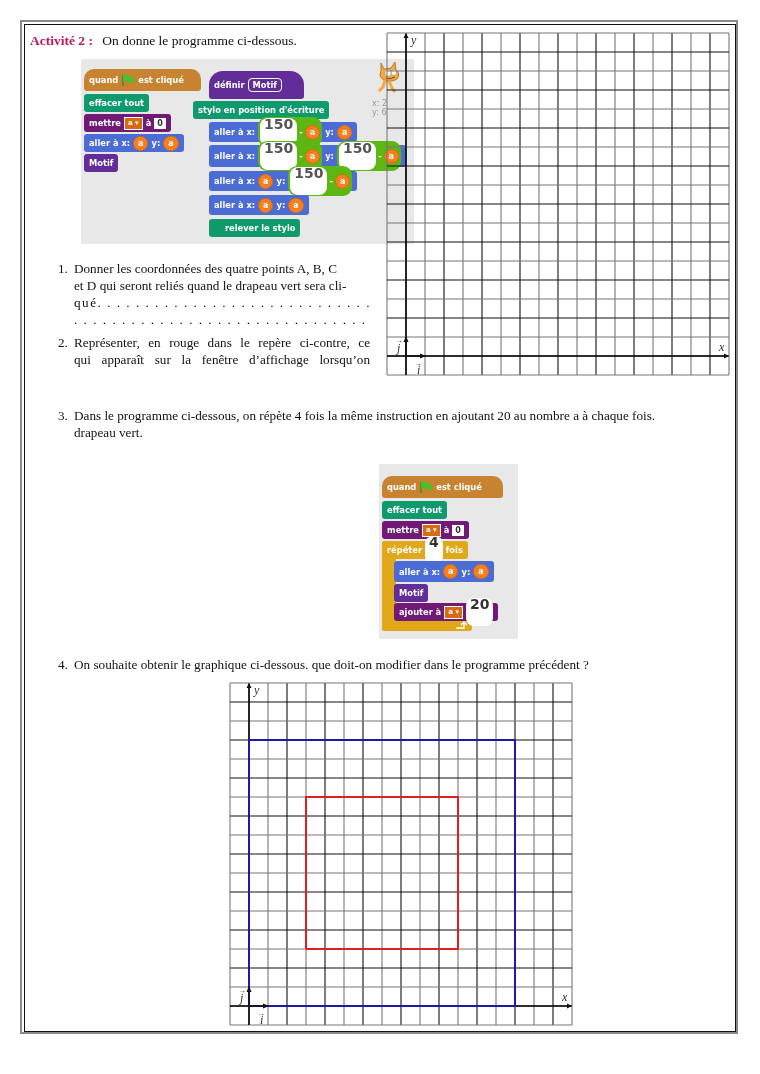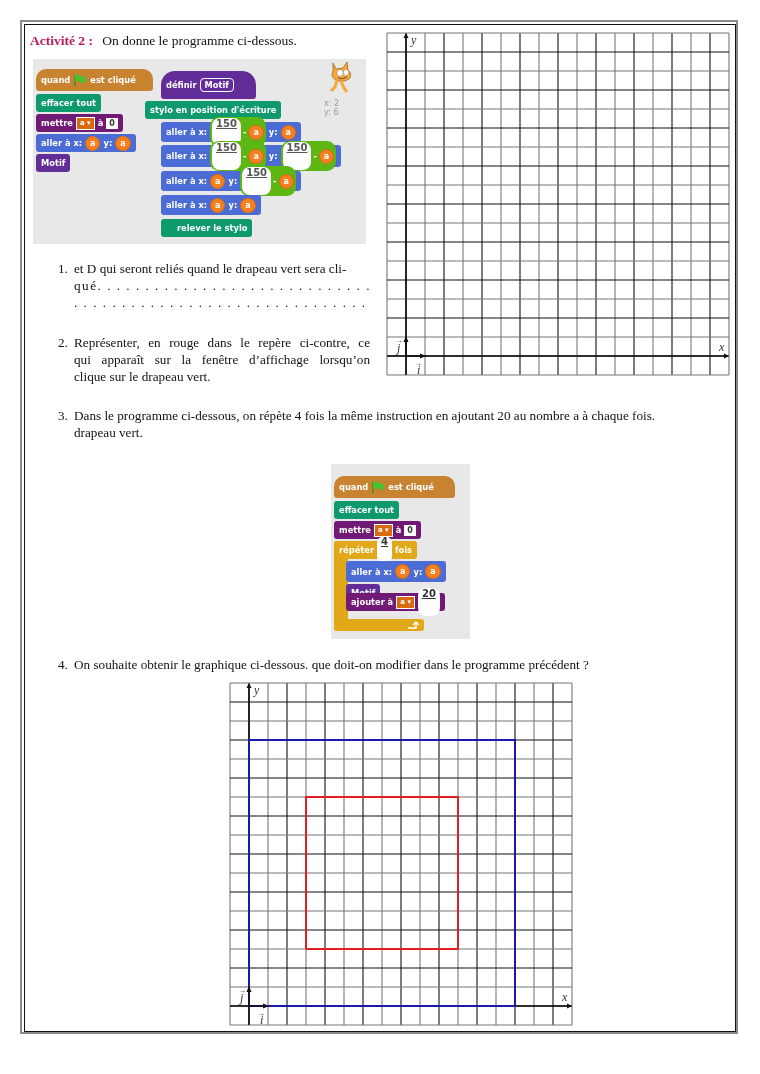--- a/index.html
+++ b/index.html
@@ -9,33 +9,33 @@
       border:2px solid #8a8a8a; box-sizing:border-box; }
     .frame-inner { position:absolute; left:24px; top:24px; width:712px; height:1008px;
       border:1.5px solid #111; box-sizing:border-box; }
     .title { position:absolute; left:30px; top:33px; font-size:13.5px; }
     .title .act { color:#be185d; font-weight:bold; margin-right:6px; }
     .q { position:absolute; font-size:13.2px; line-height:17px; }
     .q .num { position:absolute; left:-16px; top:0; }
     .just { text-align:justify; }
     .dots { letter-spacing:1.5px; }
     
-    .scratch { position:absolute; background:#e8e8e8; border-radius:1px; }
+    .scratch { position:absolute; background:#e8e8e8; border-radius:1px;margin-left:48px; }
     .blk { position:absolute; font-family:"DejaVu Sans", sans-serif; font-weight:bold; font-size:8.3px;
       color:#fff; padding:0 5px; height:18px; line-height:18px; box-sizing:border-box; border-radius:3px;
       white-space:nowrap; display:flex; align-items:center; gap:3px; }
     .evt { background:#c88330; border-radius:10px 10px 3px 3px; height:22px; }
     .pen { background:#0e9a6c; }
     .var { background:#701a75; }
     .mot { background:#4a6cd4; }
     .more { background:#632d99; }
     .ctl { background:#e1a91a; }
     .defn { background:#632d99; border-radius:14px 14px 3px 3px; height:28px; }
     .pill-o { display:inline-block; background:#f6801f; border:1px solid #d86b10; border-radius:8px; padding:0 4px; height:13px; line-height:13px; font-size:8px; color:#fff; }
-    .pill-w { display:inline-block; background:#fff; color:#555; border-radius:8px; padding:0 4px; height:28px; line-height:12px; font-size:10px;text-decoration:underline; }
+    .pill-w { display:inline-block; background:#fff; color:#555; border-radius:8px; padding:0 4px; height:28px; line-height:12px; font-size:14px; }
     .op { display:inline-flex; align-items:center; gap:2px; background:#5cb712; border-radius:9px; padding:1px 2px; }
     .box-w { display:inline-block; background:#fff; color:#333; padding:0 3px; height:11px; line-height:11px; font-size:8px; }
     .drop { display:inline-block; background:#d86b10; color:#fff; padding:0 3px; height:11px; line-height:11px; font-size:7px; border:1px solid #fff; }
     .outline-w { display:inline-block; border:1px solid #fff; border-radius:4px; padding:0 4px; height:12px; line-height:12px; }
     .flag { display:inline-block; width:14px; height:12px; }
     .xy { position:absolute; font-family:"DejaVu Sans", sans-serif; font-size:8px; color:#999; line-height:9px; }
     .c-shape { position:absolute; background:#e1a91a; }
     svg text { font-family:"Liberation Serif", "DejaVu Serif", serif; font-style:italic; }
   </style>
 </head>
@@ -137,29 +137,29 @@
     <path d="M14 21 L12 28 L8 32 M18 22 L21 29 L24 33" stroke="#f7a83a" stroke-width="3" fill="none"></path>
   </svg>
   <div class="xy" style="left:291px;top:40px;">
     <div>x: 2</div>
     <div>y: 6</div>
   </div>
 </div>
 
 <div class="q just" style="left:74px;top:260px;width:296px;">
   <span class="num">1.</span>
+  <div>Donner les coordonnées des quatre points A, B, C</div>
   <div>et D qui seront reliés quand le drapeau vert sera cli-</div>
   <div class="dots" style="overflow:hidden;white-space:nowrap;">qué. . . . . . . . . . . . . . . . . . . . . . . . . . . . . . . . . . . . . . . . . .</div>
   <div class="dots" style="overflow:hidden;white-space:nowrap;">. . . . . . . . . . . . . . . . . . . . . . . . . . . . . . . . . . . . . . . . . . . . .</div>
 </div>
 <div class="q just" style="left:74px;top:334px;width:296px;">
   <span class="num">2.</span>
   <div style="text-align-last:justify;">Représenter, en rouge dans le repère ci-contre, ce</div>
   <div style="text-align-last:justify;">qui apparaît sur la fenêtre d’affichage lorsqu’on</div>
-  <div>clique sur le drapeau vert.</div>
 </div>
 
 <svg id="grid1" style="position:absolute;left:380px;top:26px;" width="356" height="356">
     <g>
       <line x1="7" y1="7" x2="7" y2="349" stroke="#777" stroke-width="1.1"></line>
       <line x1="26" y1="7" x2="26" y2="349" stroke="#111" stroke-width="1.1"></line>
       <line x1="45" y1="7" x2="45" y2="349" stroke="#777" stroke-width="1.1"></line>
       <line x1="64" y1="7" x2="64" y2="349" stroke="#111" stroke-width="1.1"></line>
       <line x1="83" y1="7" x2="83" y2="349" stroke="#777" stroke-width="1.1"></line>
       <line x1="102" y1="7" x2="102" y2="349" stroke="#111" stroke-width="1.1"></line>
@@ -249,21 +249,21 @@
   </div>
   <div class="blk mot" style="left:15px;top:97px;height:21px;">
     <span>aller à x:</span>
     <span class="pill-o">a</span>
     <span>y:</span>
     <span class="pill-o">a</span>
   </div>
   <div class="blk more" style="left:15px;top:120px;">
     <span>Motif</span>
   </div>
-  <div class="blk var" style="left:15px;top:129px;justify-content:space-between;">
+  <div class="blk var" style="left:15px;top:139px;justify-content:space-between;">
     <span>ajouter à</span>
     <span class="drop"><span>a</span> ▾</span>
     <span class="pill-w" style="color:#333;">20</span>
   </div>
 </div>
 
 <div class="q" style="left:74px;top:656px;width:660px;">
   <span class="num">4.</span>
   <div>On souhaite obtenir le graphique ci-dessous. que doit-on modifier dans le programme précédent ?</div>
 </div>

